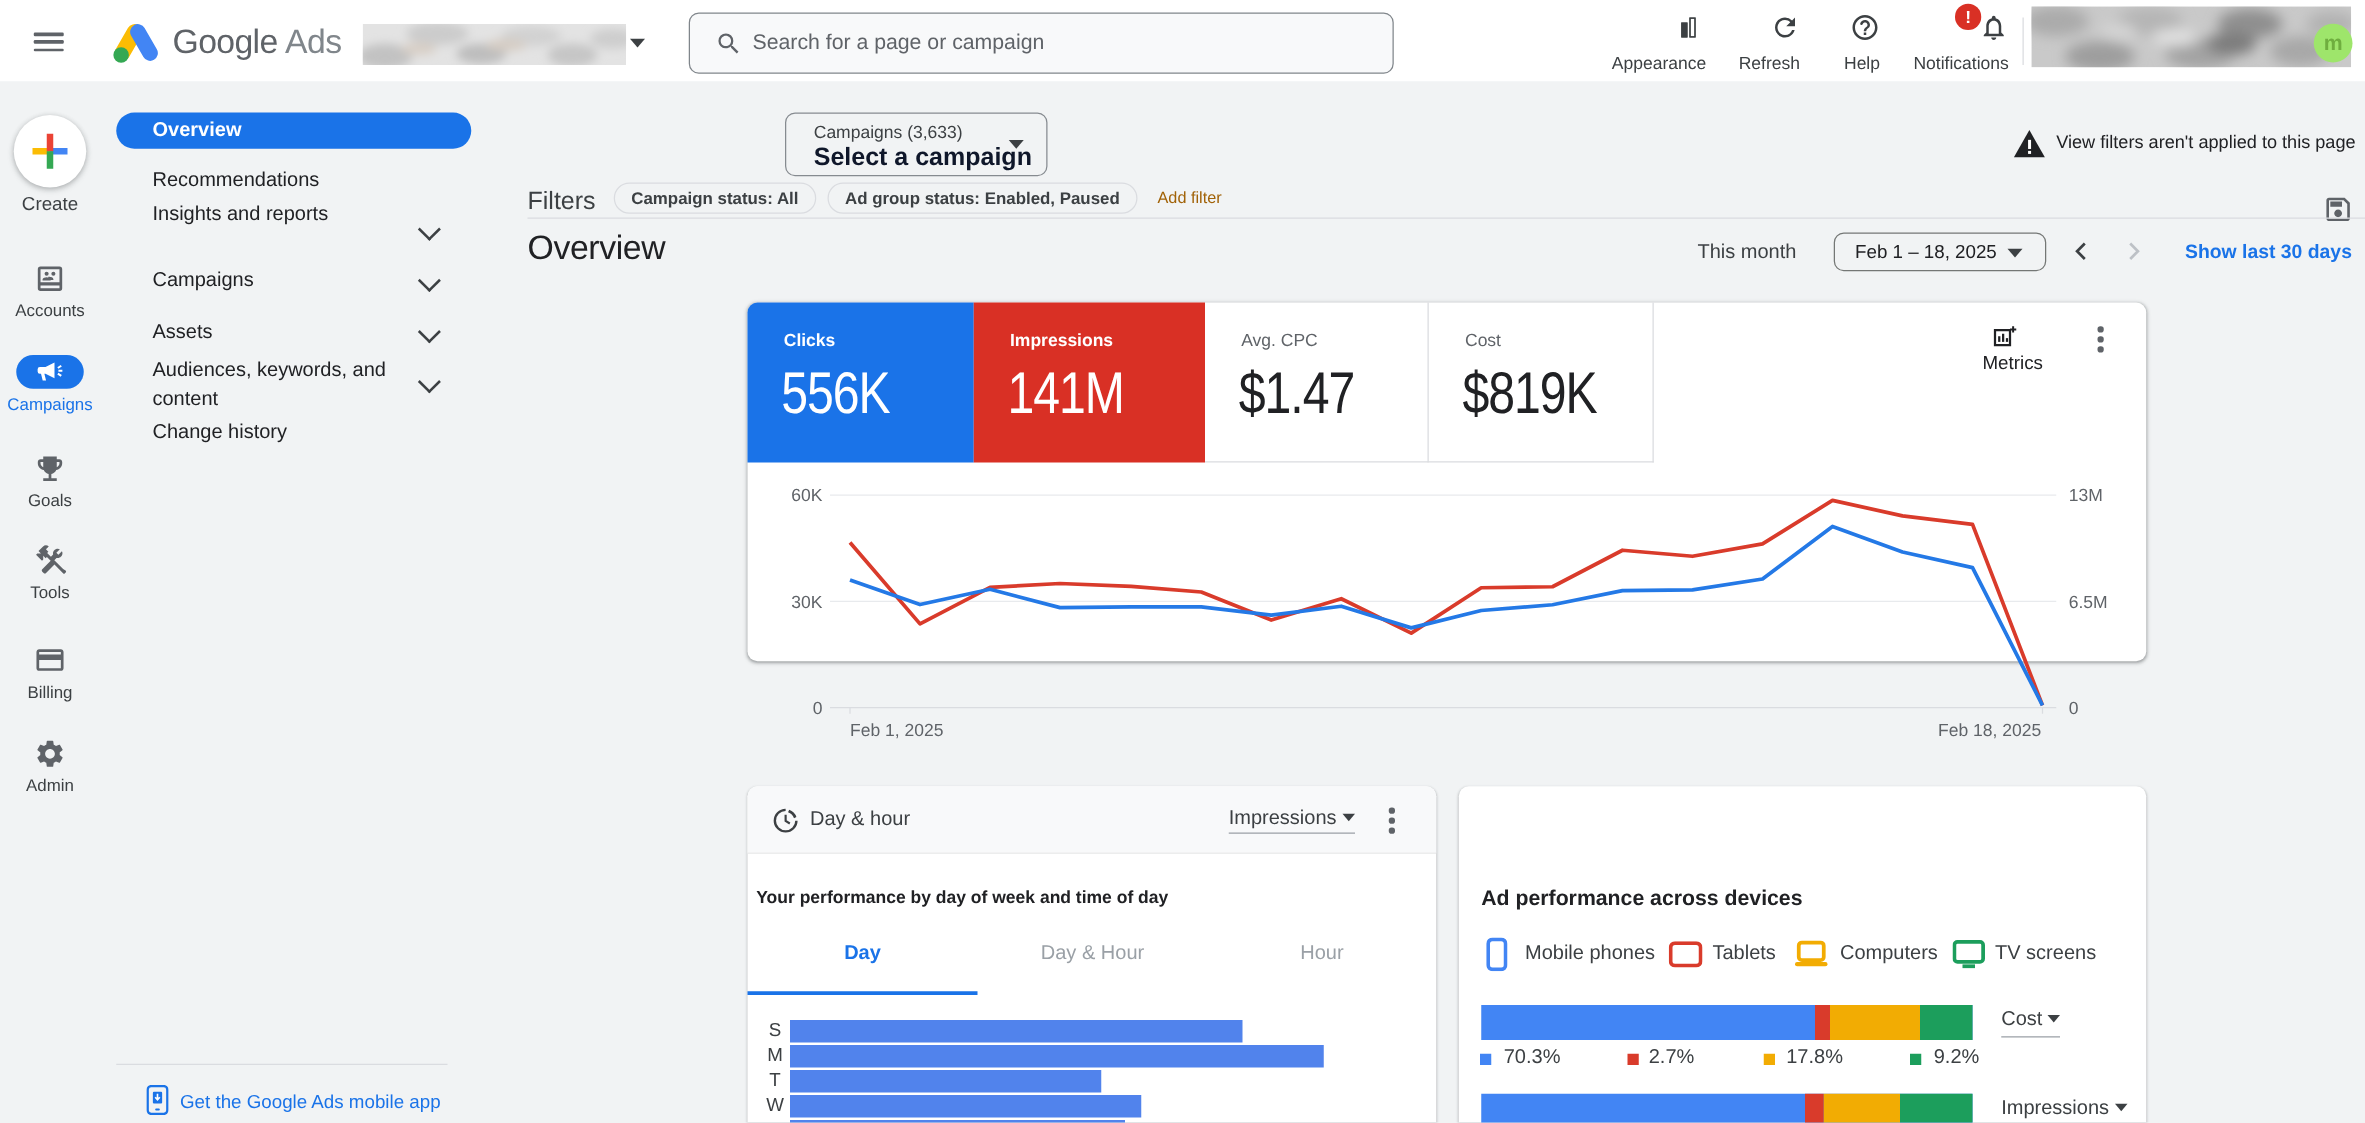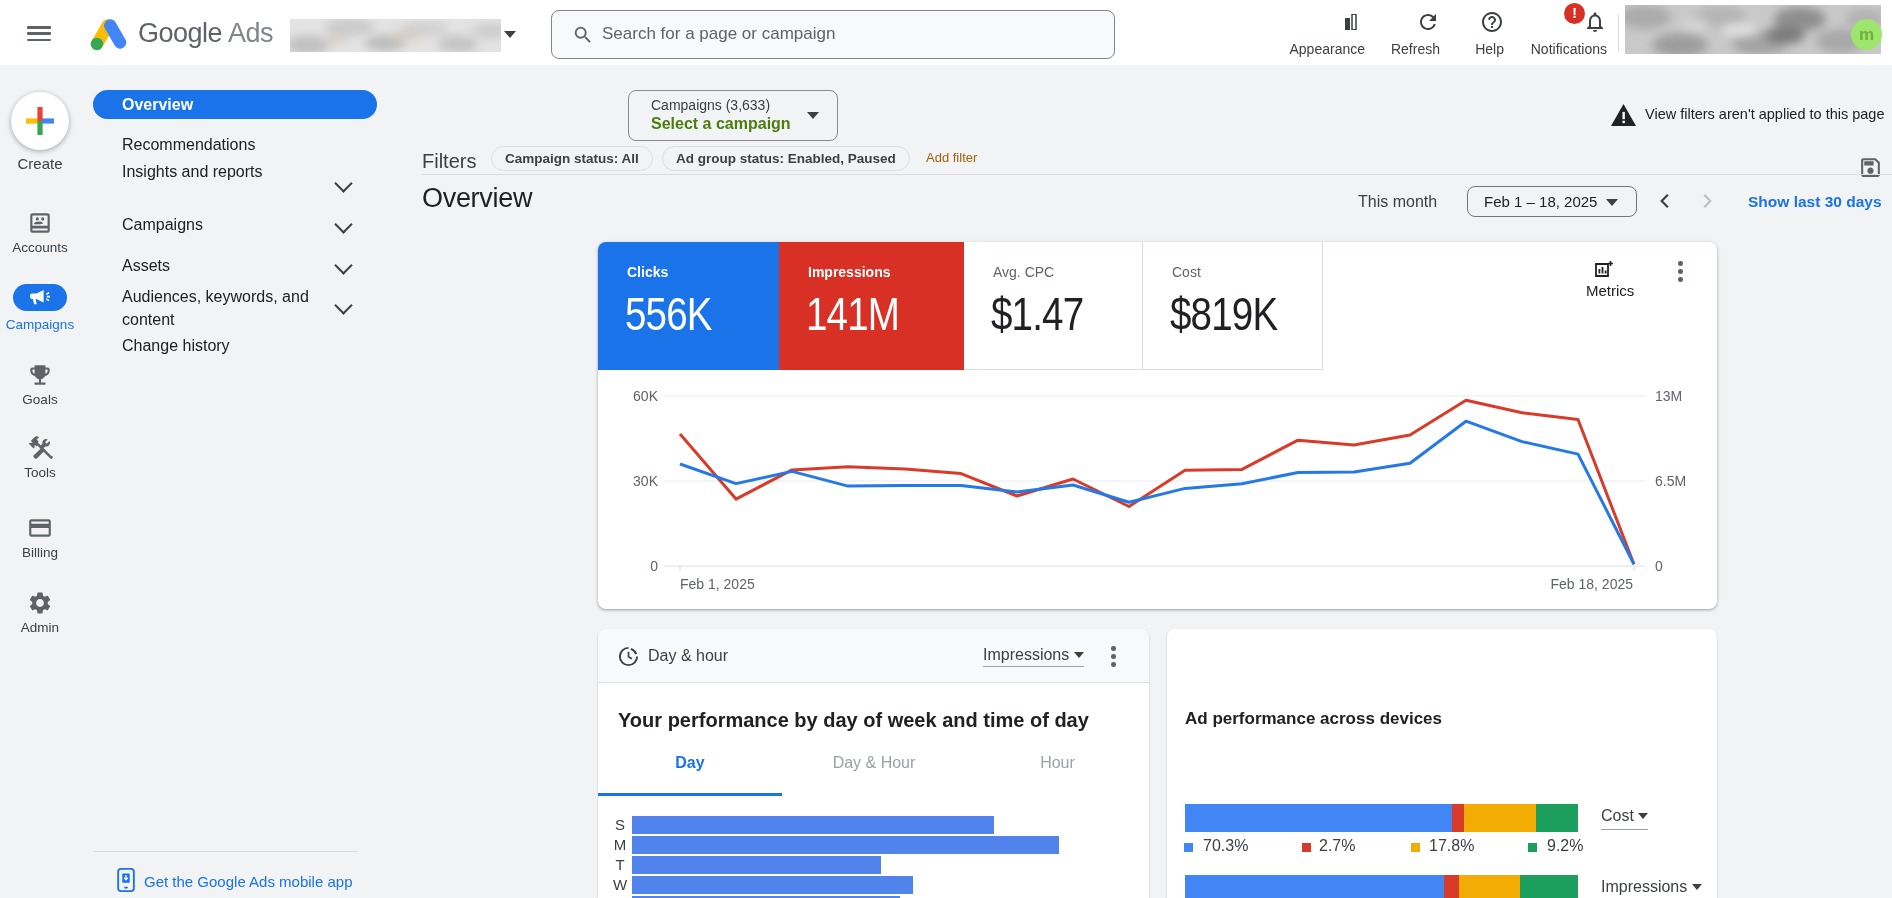--- a/index.html
+++ b/index.html
@@ -38,31 +38,31 @@
   .nav-item { position:absolute; left:42px; font-size:16px; color:#202124; }
   .nav-chev { position:absolute; left:257px; width:13px; height:13px; border-right:2px solid #3c4043; border-bottom:2px solid #3c4043; transform:rotate(45deg); }
   #mobileapp { position:absolute; left:93px; top:851px; width:265px; border-top:1px solid #dadce0; }
   #mobileapp .txt { position:absolute; left:51px; top:21px; width:260px; font-size:15px; color:#1a73e8; white-space:nowrap; }
   #viewbox { position:absolute; left:422px; top:89px; width:195px; height:58px; background:#fff; border-radius:8px; box-shadow:0 1px 3px rgba(60,64,67,.25); }
   #viewbox .l1 { position:absolute; left:14px; top:8px; font-size:14px; color:#3c4043; }
   #viewbox .l2 { position:absolute; left:41px; top:27px; font-size:17px; font-weight:bold; color:#202124; }
   #viewbox .blueline { position:absolute; left:14px; bottom:0; width:164px; height:4px; background:#1a73e8; border-radius:3px 3px 0 0; }
   #campbox { position:absolute; left:628px; top:90px; width:210px; height:51px; background:#f1f3f4; border:1px solid #868b90; border-radius:8px; }
   #campbox .l1 { position:absolute; left:22px; top:6px; font-size:14px; color:#3c4043; }
-  #campbox .l2 { position:absolute; left:22px; top:24px; font-size:16px; font-weight:bold; color:#4d7c0f; }
+  #campbox .l2 { position:absolute; left:22px; top:24px; font-size:20px; font-weight:bold; color:#0f172a; }
   #warnrow { position:absolute; left:1611px; top:104px; }
   .filter-pill { position:absolute; top:146px; height:25px; border:1px solid #dadce0; border-radius:13px; background:#f1f3f4; font-size:13.5px; font-weight:bold; color:#3c4043; line-height:23px; padding:0 13px; white-space:nowrap; }
   #sep1 { position:absolute; left:422px; top:174px; width:1470px; height:1px; background:#dadce0; }
   #ovtitle { position:absolute; left:422px; top:183px; font-size:27px; color:#202124; letter-spacing:-0.3px; }
   #thismonth { position:absolute; left:1358px; top:193px; font-size:16px; color:#3c4043; }
   #datebox { position:absolute; left:1467px; top:186px; width:170px; height:31px; background:#f1f3f4; border:1px solid #747775; border-radius:8px; font-size:15px; color:#202124; line-height:29px; padding-left:16px; }
   #show30 { position:absolute; left:1748px; top:193px; font-size:15.5px; font-weight:bold; color:#1a73e8; }
 
   
-  #chartcard { position:absolute; left:598px; top:242px; width:1119px; height:367px; background:#fff; border-radius:8px; box-shadow:0 1px 2px rgba(60,64,67,.3), 0 1px 3px 1px rgba(60,64,67,.15); }
+  #chartcard { position:absolute; left:598px; top:242px; width:1119px; height:287px; background:#fff; border-radius:8px; box-shadow:0 1px 2px rgba(60,64,67,.3), 0 1px 3px 1px rgba(60,64,67,.15); }
   .mtab { position:absolute; top:0; height:128px; }
   .mtab .t { position:absolute; left:29px; top:22px; font-size:14px; font-weight:bold; }
   .mtab .v { position:absolute; left:27px; top:44px; font-size:47px; letter-spacing:-1px; transform:scaleX(0.82); transform-origin:left top; white-space:nowrap; }
 
   
   .bcard { position:absolute; top:629px; height:269px; background:#fff; border-radius:8px 8px 0 0; box-shadow:0 1px 2px rgba(60,64,67,.3); }
   .bhead { position:absolute; left:0; top:0; right:0; height:54px; background:#f8f9fa; border-bottom:1px solid #e0e0e0; border-radius:8px 8px 0 0; }
   .bhead .htxt { position:absolute; left:50px; top:18px; font-size:16px; color:#3c4043; }
   .dots3 { position:absolute; width:4px; }
   .dots3 div { width:4.5px; height:4.5px; border-radius:50%; background:#5f6368; margin-bottom:3.5px; }
@@ -325,40 +325,60 @@
           <path d="M12 7 v5.3 l3.5 2.1" stroke="#3c4043" stroke-width="1.8" fill="none"></path>
         </svg>
       <div class="htxt">Day &amp; hour</div>
       <div class="abs" style="left:385px;top:17px;font-size:16px;color:#3c4043;border-bottom:1px solid #9aa0a6;padding-bottom:2px">Impressions <span style="display:inline-block;width:0;height:0;border-left:5px solid transparent;border-right:5px solid transparent;border-top:6px solid #3c4043;vertical-align:2px"></span></div>
       <div class="dots3" style="left:513px;top:17px">
           <div></div>
           <div></div>
           <div></div>
         </div>
     </div>
-    <div class="abs" style="left:20px;top:80px;font-size:20px;font-weight:bold;color:#202124">Your performance by day of week and time of day</div>
+    <div class="abs" style="left:7px;top:80px;font-size:14px;font-weight:bold;color:#202124">Your performance by day of week and time of day</div>
     <div class="abs" style="left:0;top:125px;width:184px;text-align:center;font-size:16px;font-weight:bold;color:#1a73e8">Day</div>
     <div class="abs" style="left:184px;top:125px;width:184px;text-align:center;font-size:16px;color:#9aa0a6">Day &amp; Hour</div>
     <div class="abs" style="left:368px;top:125px;width:183px;text-align:center;font-size:16px;color:#9aa0a6">Hour</div>
     <div class="abs" style="left:0;top:164px;width:184px;height:3px;background:#1a73e8"></div>
     <div id="daybars">
       <div class="abs" style="left:14px;top:187px;width:16px;text-align:center;font-size:15px;color:#3c4043;line-height:18px">S</div>
       <div class="abs" style="left:34px;top:187px;width:362px;height:18px;background:#5183ec"></div>
       <div class="abs" style="left:14px;top:207px;width:16px;text-align:center;font-size:15px;color:#3c4043;line-height:18px">M</div>
       <div class="abs" style="left:34px;top:207px;width:427px;height:18px;background:#5183ec"></div>
       <div class="abs" style="left:14px;top:227px;width:16px;text-align:center;font-size:15px;color:#3c4043;line-height:18px">T</div>
       <div class="abs" style="left:34px;top:227px;width:249px;height:18px;background:#5183ec"></div>
       <div class="abs" style="left:14px;top:247px;width:16px;text-align:center;font-size:15px;color:#3c4043;line-height:18px">W</div>
       <div class="abs" style="left:34px;top:247px;width:281px;height:18px;background:#5183ec"></div>
       <div class="abs" style="left:34px;top:267px;width:268px;height:18px;background:#5183ec"></div>
     </div>
   </div>
 
   <div class="bcard" id="devcard" style="left:1167px;width:550px">
     <div class="abs" style="left:18px;top:80px;font-size:17px;font-weight:bold;color:#202124">Ad performance across devices</div>
+    <div id="devlegend" style="position:absolute;left:0;top:121px;width:550px;height:28px;font-size:16px;color:#3c4043">
+      <svg class="abs" style="left:22px;top:0" width="17" height="27" viewBox="0 0 17 27">
+          <rect x="1.5" y="1.5" width="14" height="24" rx="3.5" fill="none" stroke="#4285f4" stroke-width="3"></rect>
+        </svg>
+      <div class="abs" style="left:53px;top:4px">Mobile phones</div>
+      <svg class="abs" style="left:168px;top:3px" width="27" height="21" viewBox="0 0 27 21">
+          <rect x="1.5" y="1.5" width="24" height="18" rx="3.5" fill="none" stroke="#d93b2b" stroke-width="3"></rect>
+        </svg>
+      <div class="abs" style="left:203px;top:4px">Tablets</div>
+      <svg class="abs" style="left:268px;top:2px" width="28" height="23" viewBox="0 0 28 23">
+          <rect x="4" y="2" width="20" height="14" rx="2.5" fill="none" stroke="#f2ac03" stroke-width="3"></rect>
+          <rect x="1" y="17.5" width="26" height="3.5" rx="1.7" fill="#f2ac03"></rect>
+        </svg>
+      <div class="abs" style="left:305px;top:4px">Computers</div>
+      <svg class="abs" style="left:395px;top:2px" width="26" height="24" viewBox="0 0 26 24">
+          <rect x="1.5" y="1.5" width="23" height="16" rx="2.5" fill="none" stroke="#1c9e5c" stroke-width="3"></rect>
+          <rect x="8" y="19.5" width="10" height="3" fill="#1c9e5c"></rect>
+        </svg>
+      <div class="abs" style="left:429px;top:4px">TV screens</div>
+    </div>
     <div id="devbars">
       <div class="abs" style="left:18px;top:175px;width:393px;height:28px;background:#4285f4">
         <div class="abs" style="left:267px;top:0;width:12px;height:28px;background:#d93b2b"></div>
         <div class="abs" style="left:279px;top:0;width:72px;height:28px;background:#f2ac03"></div>
         <div class="abs" style="left:351px;top:0;width:42px;height:28px;background:#1c9e5c"></div>
       </div>
       <div class="abs" style="left:434px;top:178px;font-size:16px;color:#3c4043;border-bottom:1px solid #9aa0a6;padding-bottom:4px">Cost <span style="display:inline-block;width:0;height:0;border-left:5px solid transparent;border-right:5px solid transparent;border-top:6px solid #3c4043;vertical-align:2px"></span></div>
       <div class="abs" style="left:17px;top:214px;width:9px;height:9px;background:#4285f4"></div>
       <div class="abs" style="left:36px;top:208px;font-size:16px;color:#3c4043">70.3%</div>
       <div class="abs" style="left:135px;top:214px;width:9px;height:9px;background:#d93b2b"></div>

